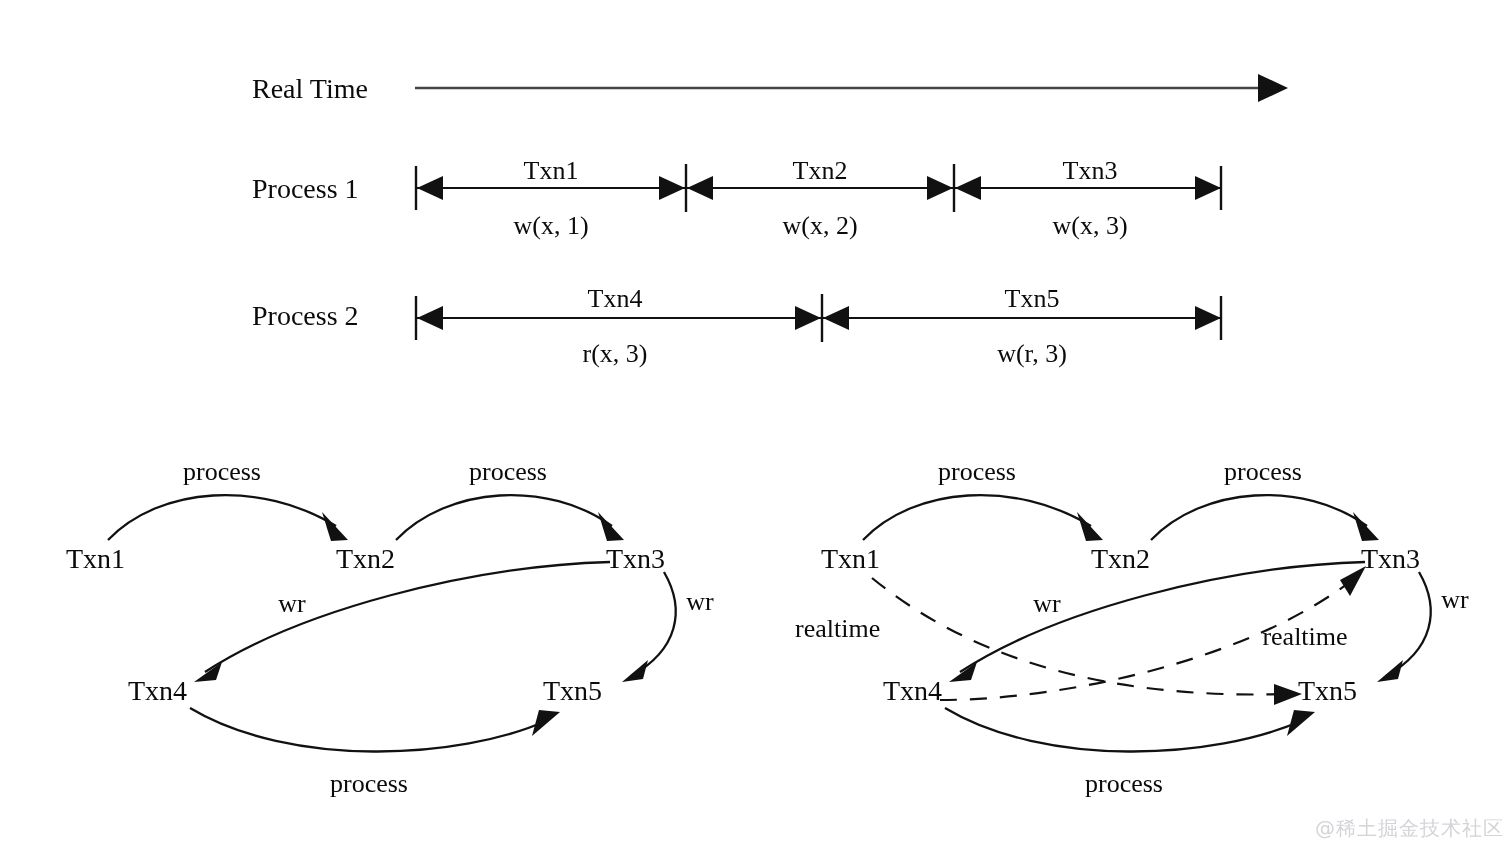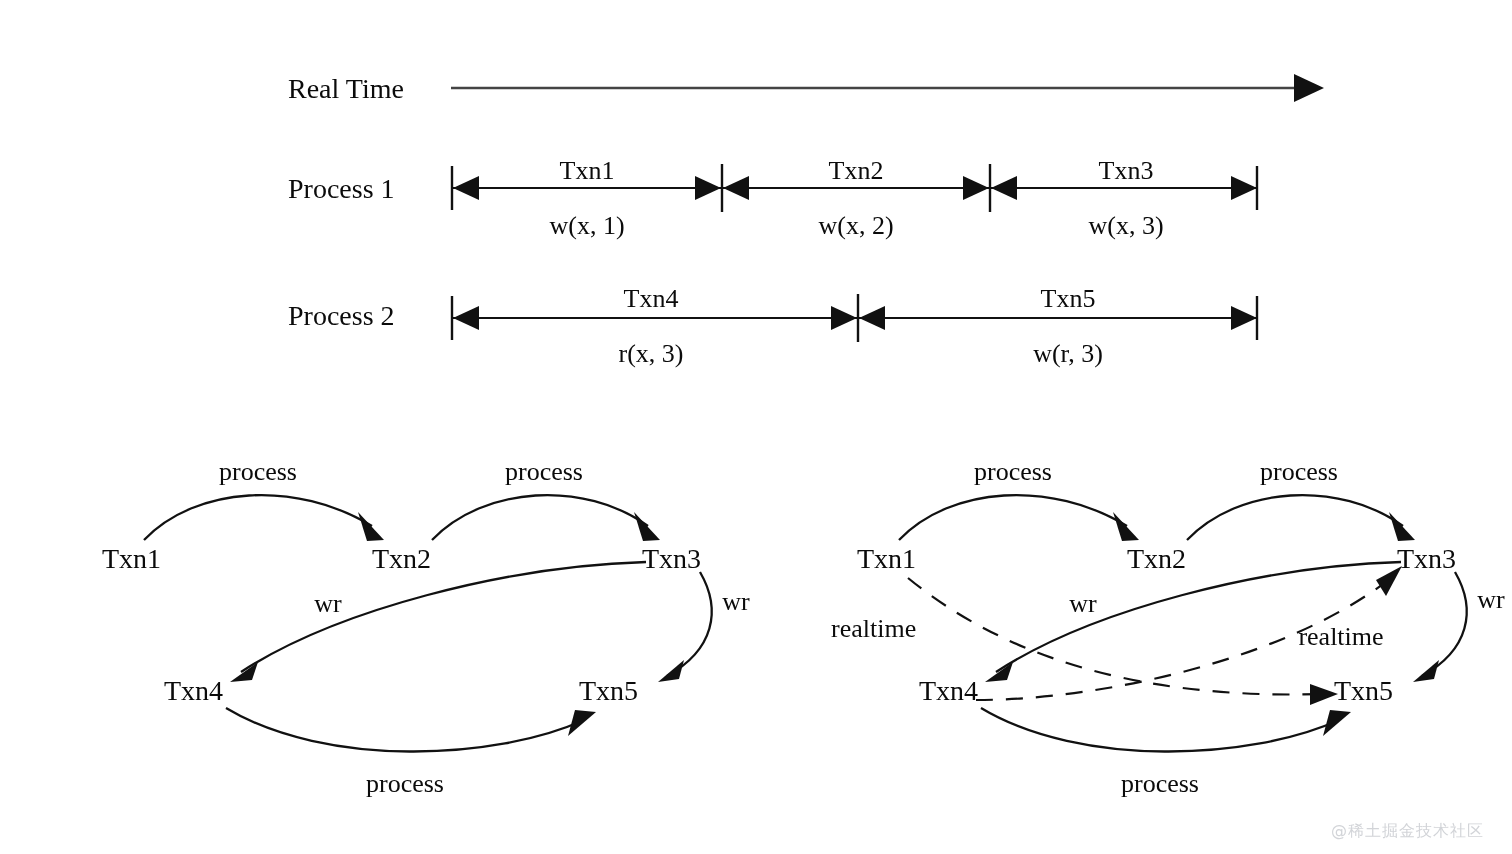--- a/index.html
+++ b/index.html
@@ -10,21 +10,20 @@
   body {
     width: 1512px;
     height: 854px;
     position: relative;
     overflow: hidden;
     font-family: "Liberation Serif", "DejaVu Serif", serif;
   }
   #root {
     position: absolute;
     inset: 0;
-    margin-left: 36px;
   }
   svg.diagram {
     position: absolute;
     top: 0;
     left: 0;
     width: 1512px;
     height: 854px;
     display: block;
   }
   .label {
@@ -66,24 +65,24 @@
   .edge-curve.dashed {
     stroke-dasharray: 17 13;
     stroke-width: 2.2;
   }
   .arrow-fill {
     fill: #111111;
     stroke: none;
   }
   .watermark {
     position: absolute;
-    right: 28px;
+    right: 8px;
     bottom: 12px;
     color: #d2d4d8;
-    font-size: 16px;
+    font-size: 20px;
     font-family: "DejaVu Sans", "Liberation Sans", sans-serif;
     letter-spacing: 1px;
     white-space: nowrap;
     user-select: none;
   }
 </style>
 </head>
 <body>
 
 <div id="root">

